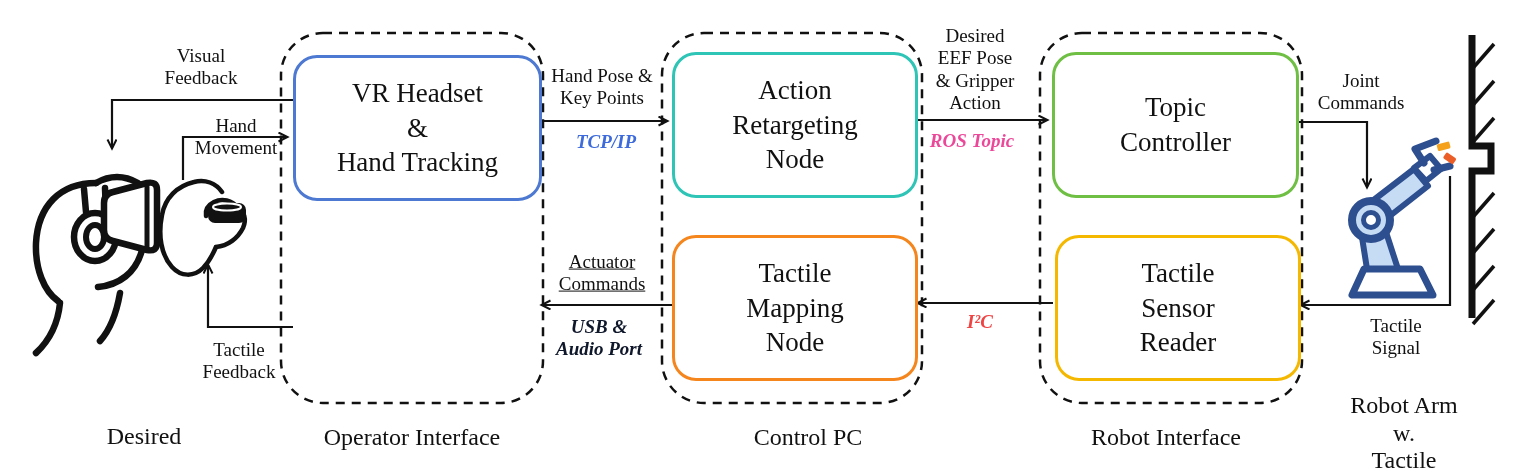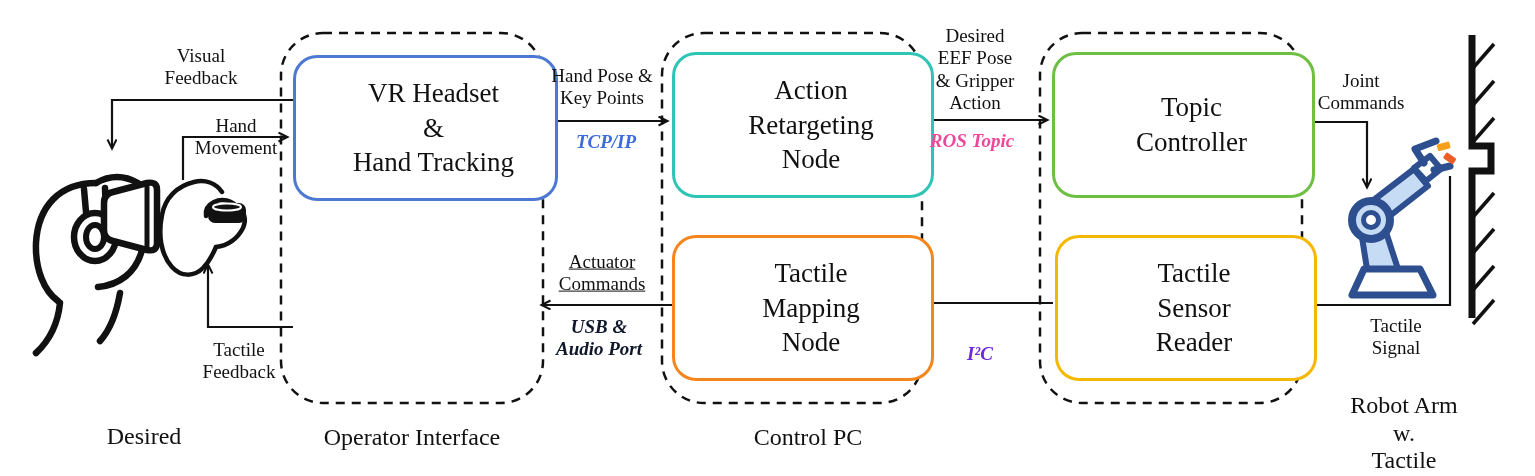--- a/index.html
+++ b/index.html
@@ -5,21 +5,21 @@
   html,body{margin:0;padding:0;background:#ffffff;}
   .canvas{
     position:relative;width:1535px;height:476px;background:#ffffff;
     font-family:"Liberation Serif", serif;color:#111;overflow:hidden;
   }
   .overlay{position:absolute;left:0;top:0;z-index:1;}
   .module{
     position:absolute;z-index:2;background:#ffffff;
     border:3px solid #888;border-radius:24px;
     display:flex;align-items:center;justify-content:center;
-    text-align:center;font-size:27px;line-height:1.28;white-space:pre-line;padding-left:16px;
+    text-align:center;font-size:27px;line-height:1.28;white-space:pre-line;
   }
   .lbl{
     position:absolute;z-index:3;transform:translate(-50%,-50%);
     text-align:center;font-size:19px;line-height:1.18;white-space:pre-line;
   }
   .proto{
     font-style:italic;font-weight:bold;color:#3D6BDB;
   }
   .caption{
     position:absolute;z-index:3;transform:translate(-50%,-50%);
@@ -136,27 +136,28 @@
   <div class="lbl proto" style="left: 606px; top: 142px; color: rgb(61, 107, 219);">TCP/IP</div>
   <div class="lbl" style="left:975px;top:70px;">Desired
 EEF Pose
 &amp; Gripper
 Action</div>
   <div class="lbl proto" style="left: 972px; top: 141px; color: #ec4899;">ROS Topic</div>
   <div class="lbl" style="left:1361px;top:92px;">Joint
 Commands</div>
   <div class="lbl" style="left:1396px;top:337px;">Tactile
 Signal</div>
-  <div class="lbl proto" style="left: 980px; top: 322px; color: #6d28d9; margin-top: 32px;">I²C</div>
+  <div class="lbl proto" style="left: 980px; top: 322px; color: #ef4444;">I²C</div>
   <div class="lbl" style="left:602px;top:273px;text-decoration:underline;">Actuator
 Commands</div>
   <div class="lbl proto" style="left: 599px; top: 338px; color: #0f172a;">USB &amp;
 Audio Port</div>
   <div class="lbl" style="left:239px;top:361px;">Tactile
 Feedback</div>
 
   <div class="caption" style="left:144px;top:437px;">Desired</div>
   <div class="caption" style="left:412px;top:438px;">Operator Interface</div>
   <div class="caption" style="left:808px;top:438px;">Control PC</div>
+  <div class="caption" style="left:1166px;top:438px;">Robot Interface</div>
   <div class="caption" style="left:1404px;top:447px;">Robot Arm w.
 Tactile Sensors</div>
 
 </div>
 
 </body></html>

